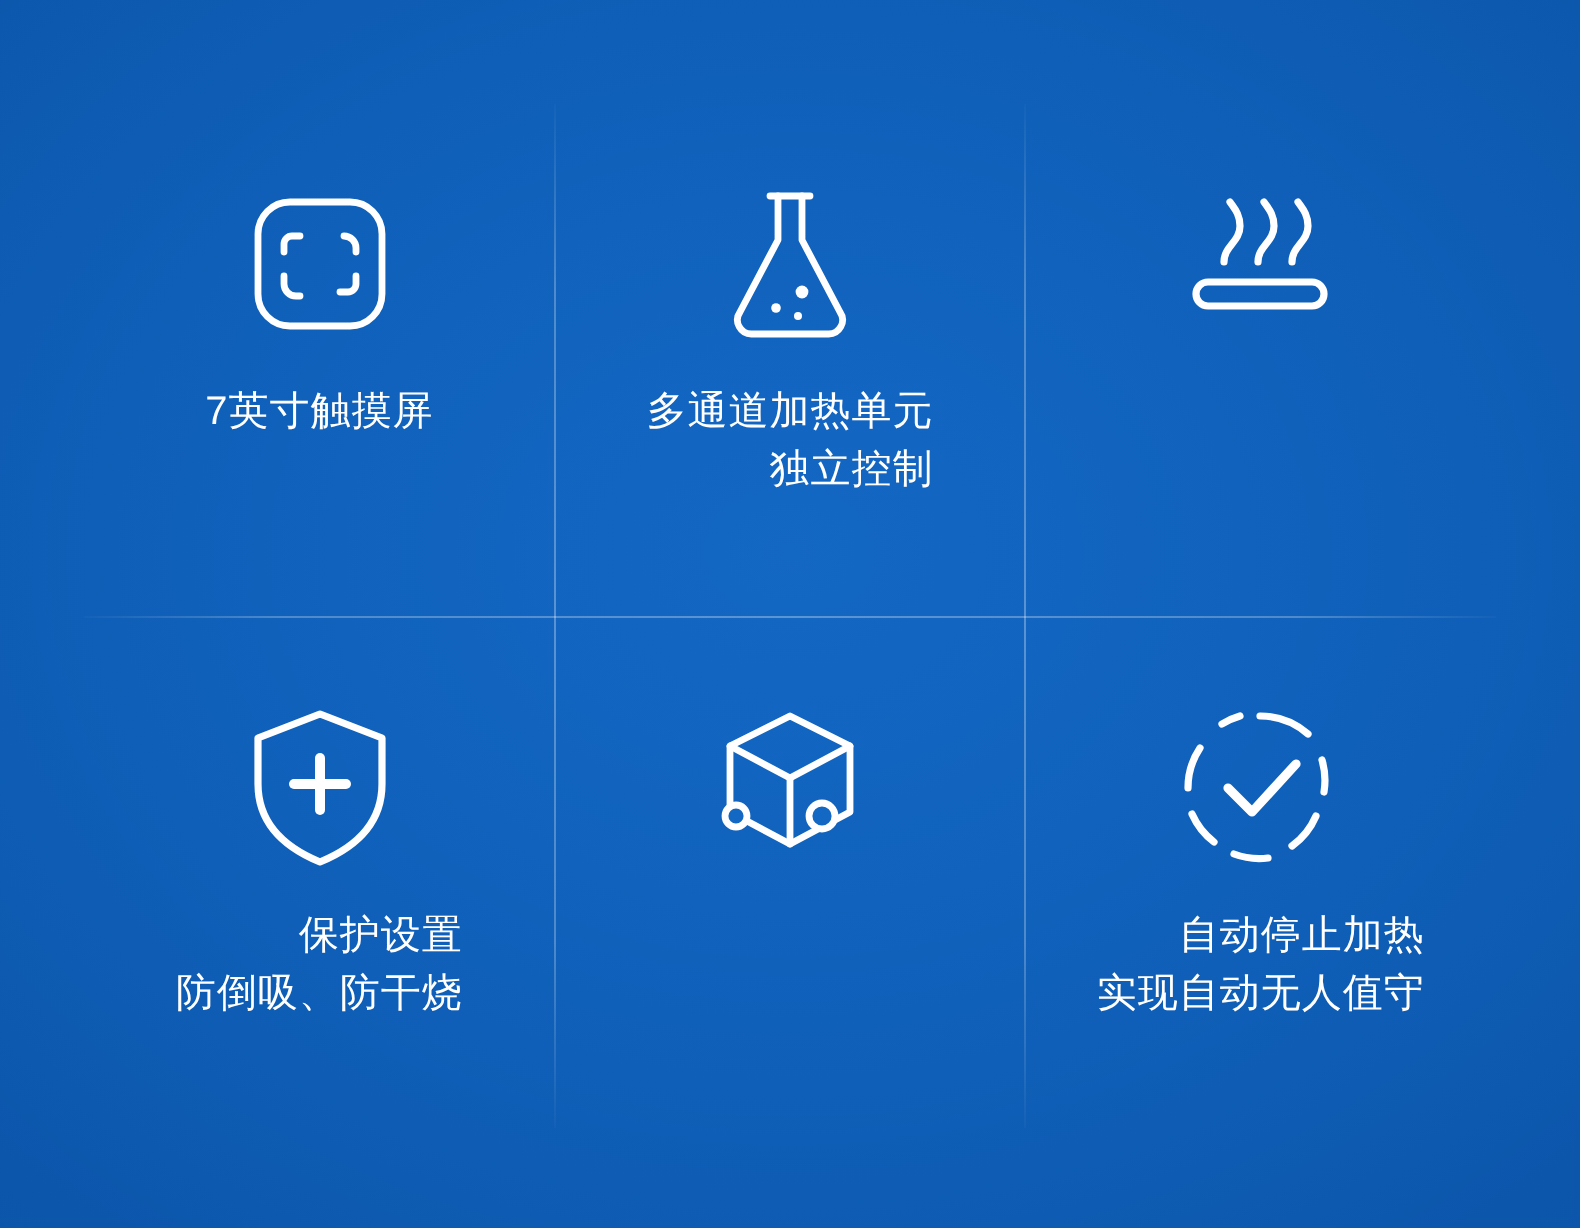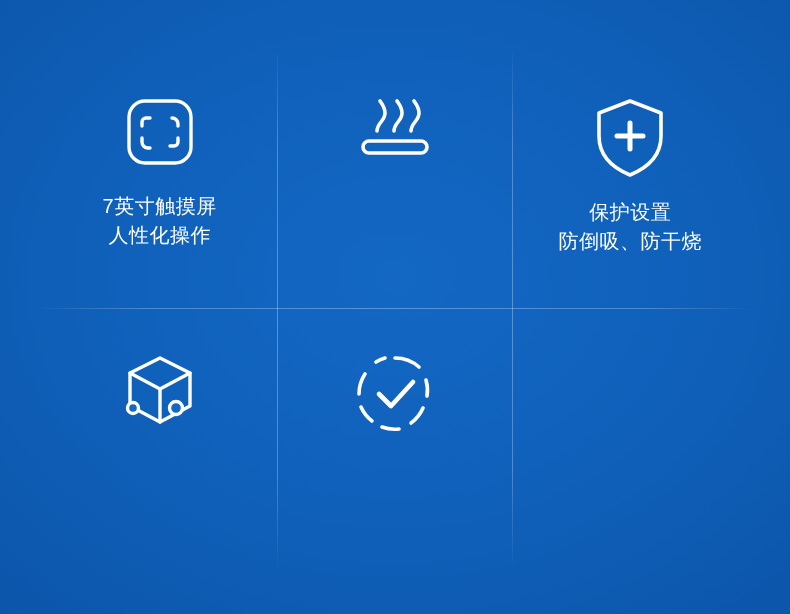--- a/index.html
+++ b/index.html
@@ -71,21 +71,21 @@
   .cell.row2 { padding-top: 40px; }
   .icon-wrap {
     width: 92px;
     height: 92px;
     display: flex;
     align-items: center;
     justify-content: center;
   }
   .cell-text {
     margin-top: 14px;
-    text-align: center;
+    text-align: right;
     color: #ffffff;
     font-size: 20px;
     line-height: 1.45;
     letter-spacing: 0.5px;
     white-space: nowrap;
   }
   .cell-text .line {
     display: block;
   }
   svg { display: block; }
@@ -105,24 +105,38 @@
         <svg width="80" height="80" viewBox="0 0 80 80" fill="none" stroke="#ffffff" stroke-width="3.4" stroke-linecap="round" stroke-linejoin="round">
           <rect x="9" y="9" width="62" height="62" rx="16" ry="16"></rect>
           <path d="M30 26 H26 a4 4 0 0 0 -4 4 V34"></path>
           <path d="M50 54 H54 a4 4 0 0 0 4 -4 V46"></path>
           <path d="M52 26 a6 6 0 0 1 6 6 V34"></path>
           <path d="M22 46 V50 a6 6 0 0 0 6 6 H30"></path>
         </svg>
       </div>
       <div class="cell-text">
         <span class="line">7英寸触摸屏</span>
-        <span class="line">人性化操作</span>
       </div>
     </div>
 
+    <div class="cell">
+      <div class="icon-wrap">
+        <svg width="76" height="84" viewBox="0 0 76 84" fill="none" stroke="#ffffff" stroke-width="3.4" stroke-linecap="round" stroke-linejoin="round">
+          <path d="M28 8 H48"></path>
+          <path d="M32 8 V30 L13 66 a7 7 0 0 0 6 11 H57 a7 7 0 0 0 6 -11 L44 30 V8"></path>
+          <circle cx="44" cy="56" r="3.2" fill="#ffffff" stroke="none"></circle>
+          <circle cx="31" cy="64" r="2.4" fill="#ffffff" stroke="none"></circle>
+          <circle cx="42" cy="68" r="2" fill="#ffffff" stroke="none"></circle>
+        </svg>
+      </div>
+      <div class="cell-text">
+        <span class="line">多通道加热单元</span>
+        <span class="line">独立控制</span>
+      </div>
+    </div>
 
     <div class="cell">
       <div class="icon-wrap">
         <svg width="84" height="78" viewBox="0 0 84 78" fill="none" stroke="#ffffff" stroke-width="3.6" stroke-linecap="round" stroke-linejoin="round">
           <path d="M24 38 C24 30 32 28 32 20 C32 14 29 11 27 8"></path>
           <path d="M41 38 C41 30 49 28 49 20 C49 14 46 11 44 8"></path>
           <path d="M58 38 C58 30 66 28 66 20 C66 14 63 11 61 8"></path>
           <rect x="10" y="48" width="64" height="12" rx="6" ry="6"></rect>
         </svg>
       </div>
@@ -162,16 +176,20 @@
           <path d="M41 5 a36 36 0 0 1 24 9"></path>
           <path d="M72 27 a36 36 0 0 1 1 16"></path>
           <path d="M69 55 a36 36 0 0 1 -12 15"></path>
           <path d="M45 76 a36 36 0 0 1 -17 -2"></path>
           <path d="M18 68 a36 36 0 0 1 -11 -14"></path>
           <path d="M5 41 a36 36 0 0 1 6 -20"></path>
           <path d="M22 9 a36 36 0 0 1 9 -4"></path>
           <path d="M25 41 L37 53 L59 29" stroke-width="4.6"></path>
         </svg>
       </div>
+      <div class="cell-text">
+        <span class="line">自动停止加热</span>
+        <span class="line">实现自动无人值守</span>
+      </div>
     </div>
 
   </div>
 </div>
 
 </body></html>

